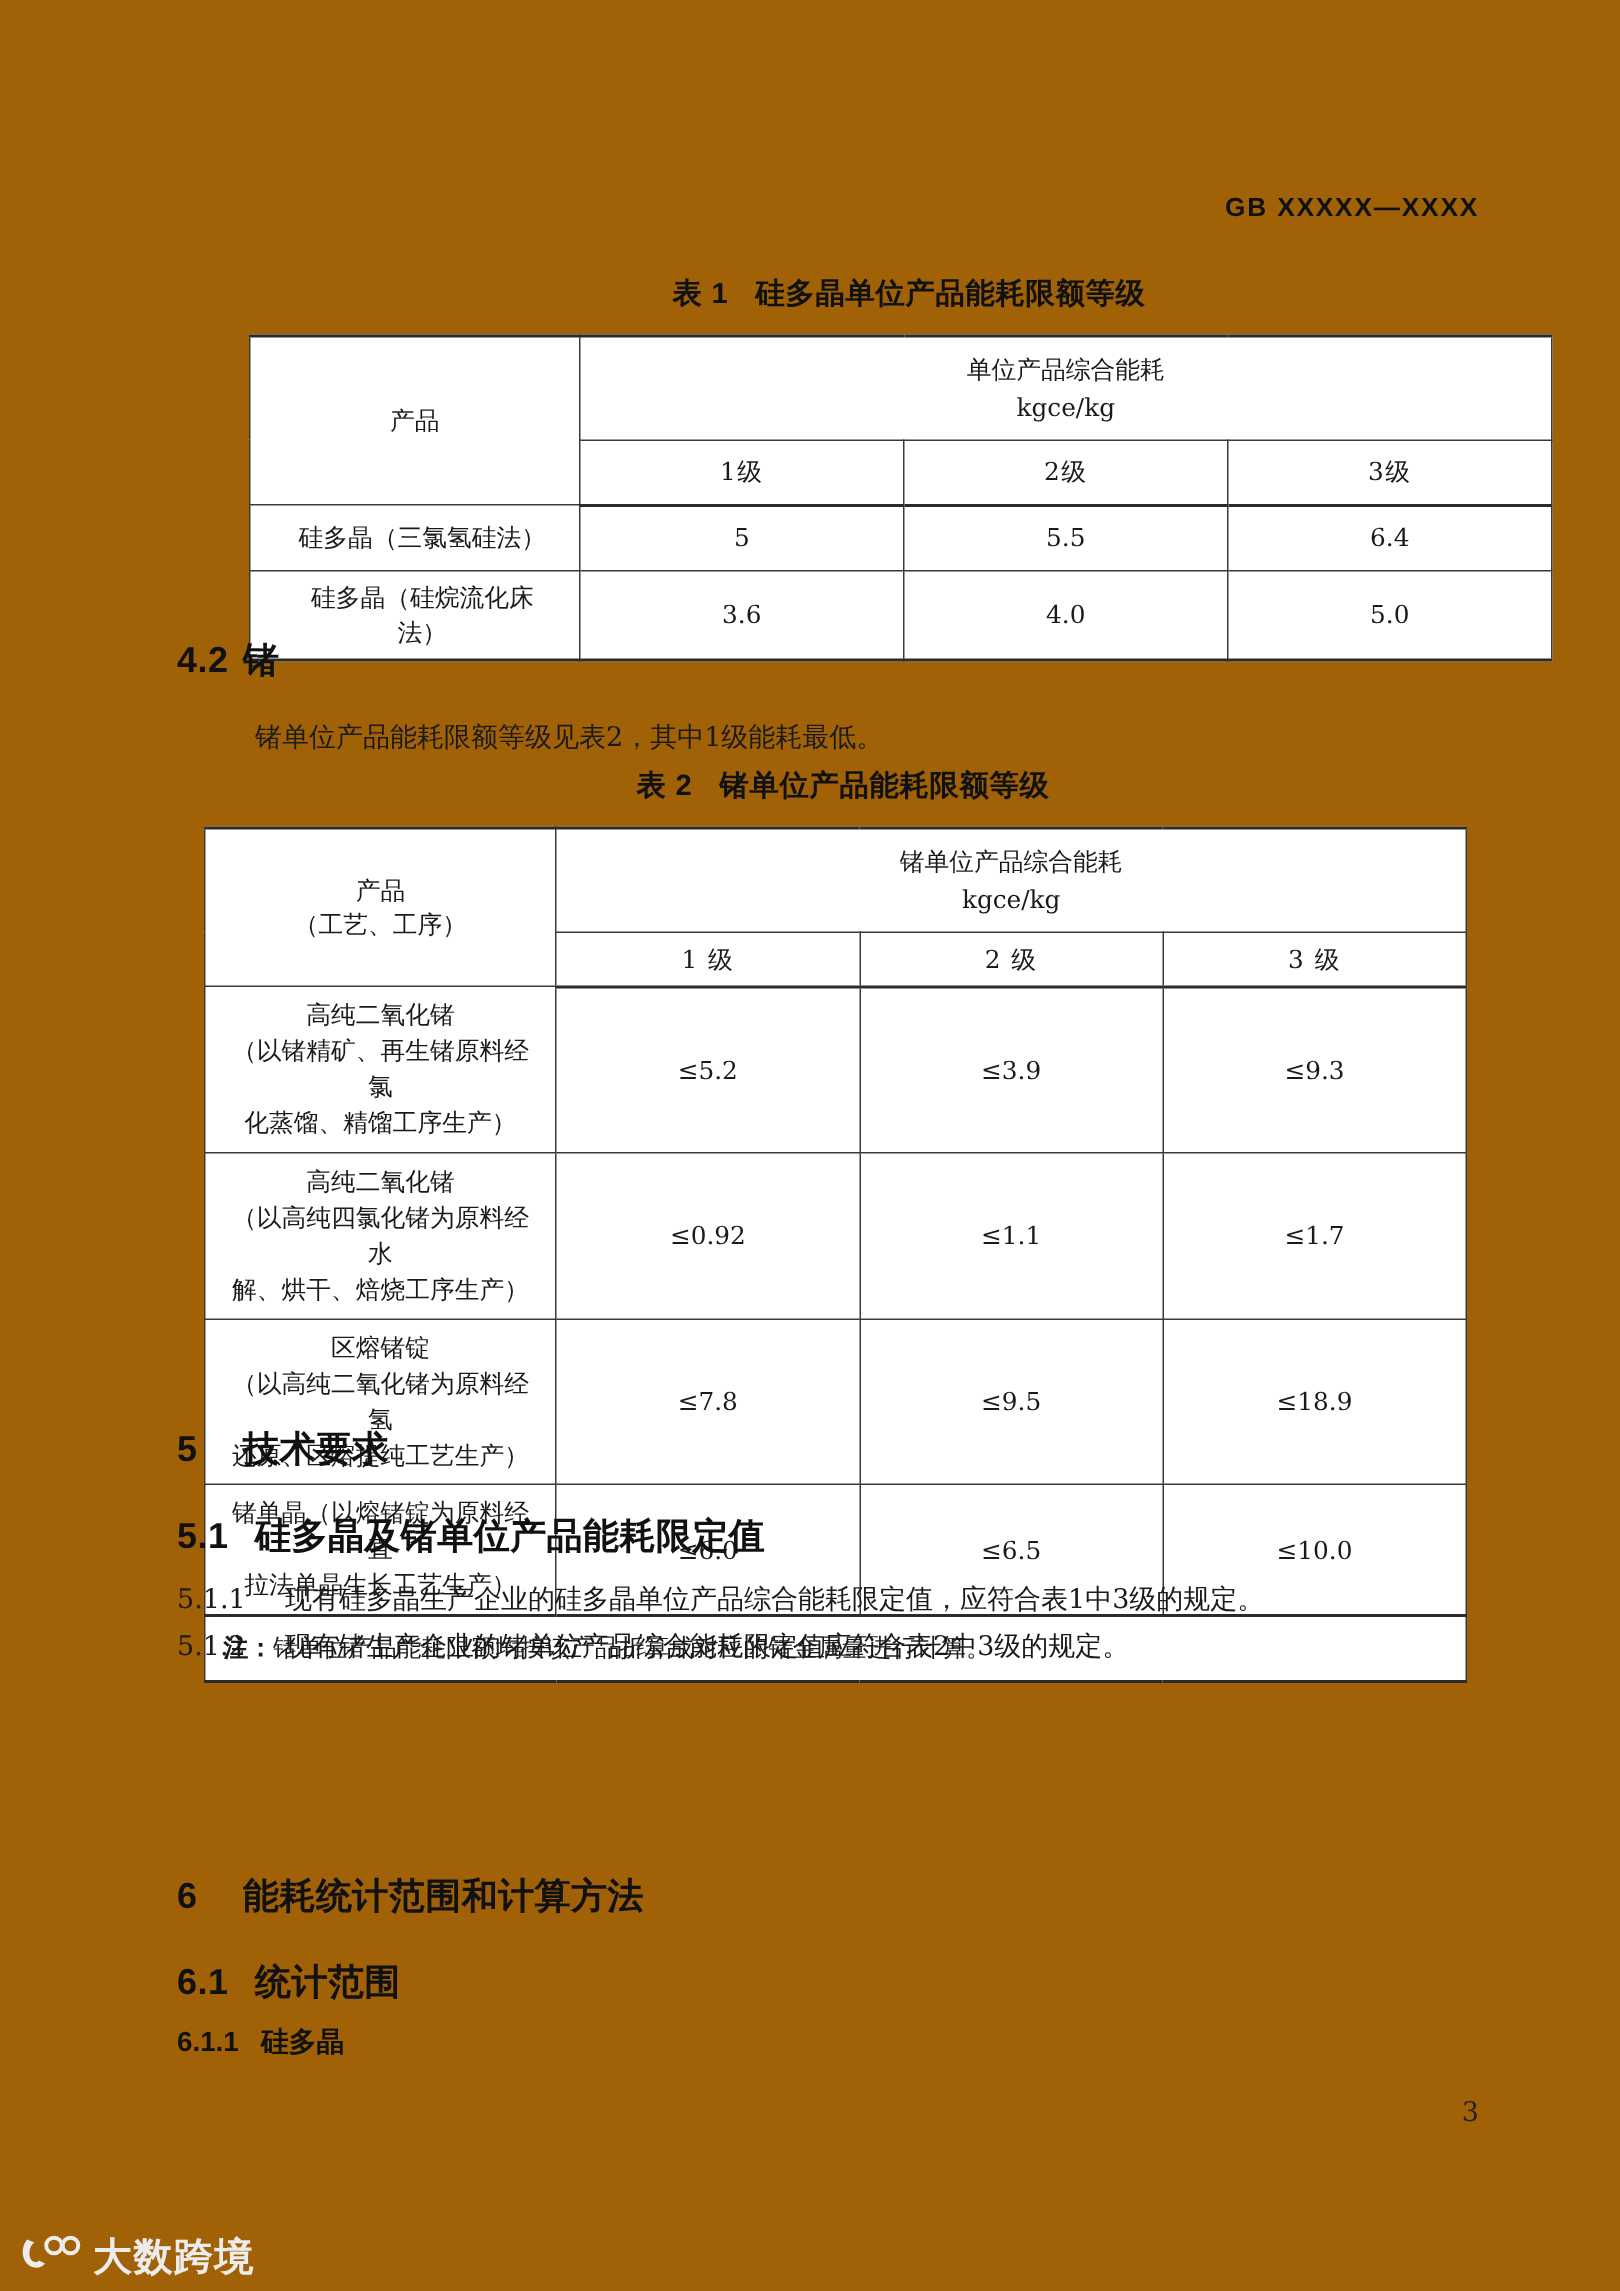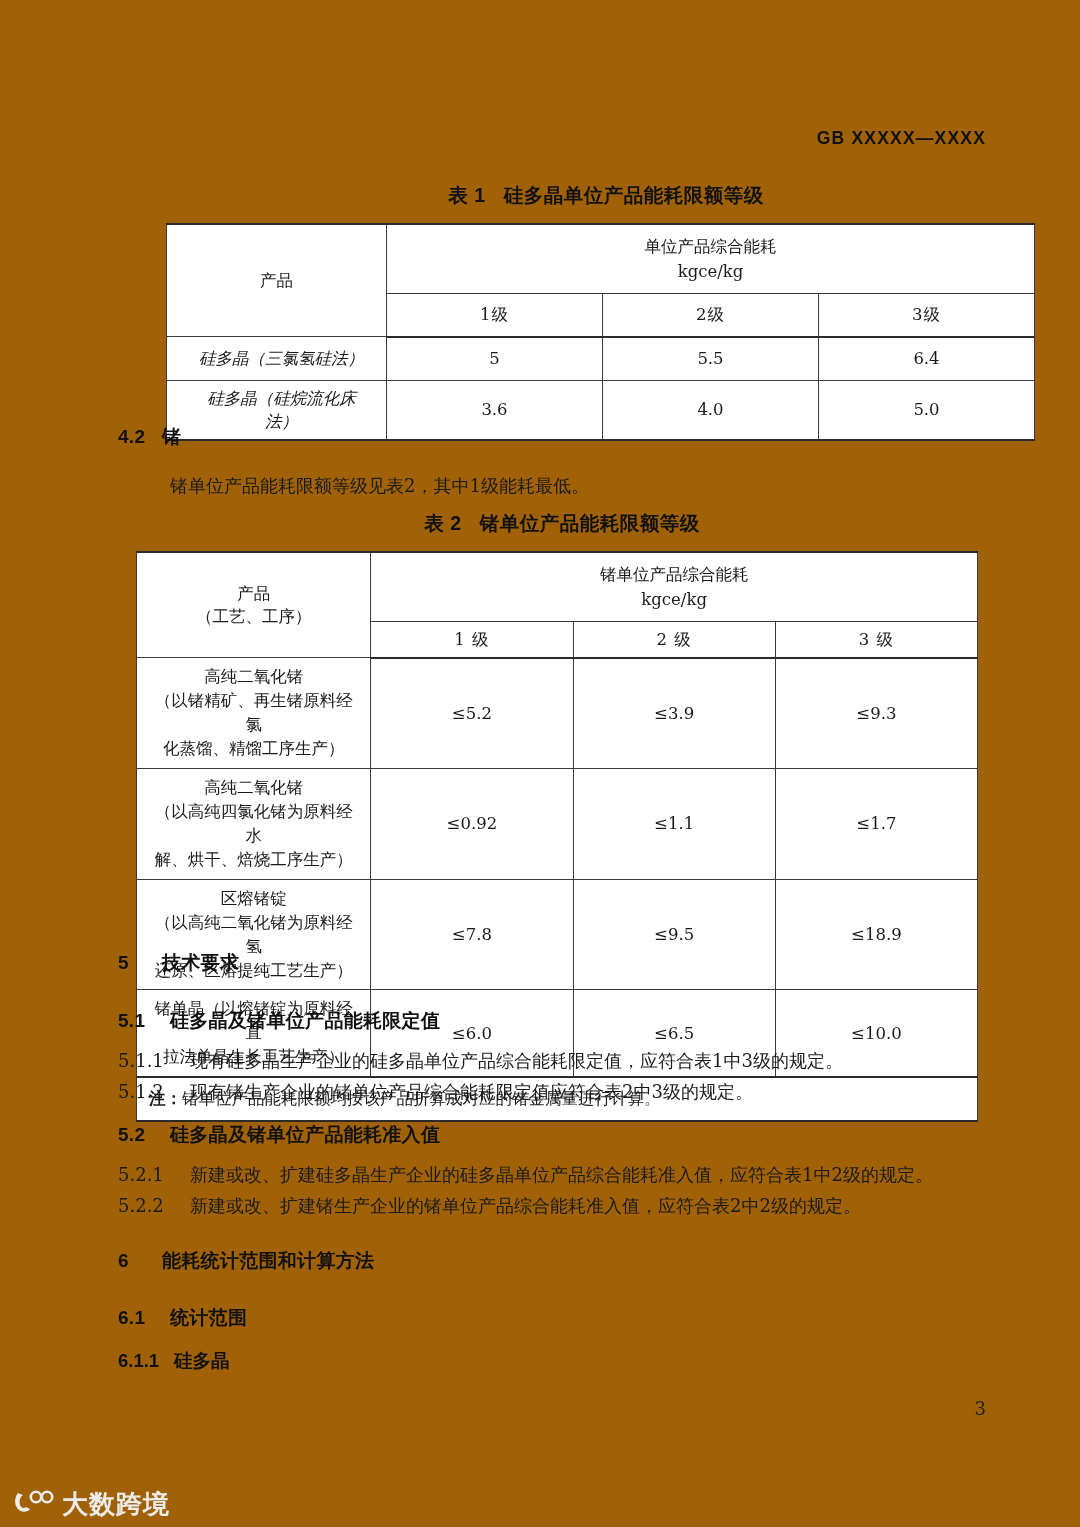--- a/index.html
+++ b/index.html
@@ -66,21 +66,21 @@
   }
   
   table.gb { border-top: 2px solid #2b2b2b; border-bottom: 2px solid #2b2b2b; }
   table.gb .thick-bottom td, table.gb .thick-bottom th { border-bottom: 2px solid #2b2b2b; }
   table.gb .sub-head td { border-top: 1px solid #8a8a8a; }
 
   
   #table-one { width: 868px; margin-bottom: 0; }
   #table-one col.c-prod { width: 220px; }
   #table-one col.c-lvl  { width: 216px; }
-  #table-one td.prod-cell { padding-left: 28px; padding-right: 18px; font-style: italic; }
+  #table-one td.prod-cell { padding-left: 28px; padding-right: 18px; }
   #table-one .unit-head { padding-top: 10px; padding-bottom: 8px; line-height: 1.5; }
   #table-one tbody td { height: 30px; }
 
   
   #table-two { width: 842px; margin-bottom: 0; }
   #table-two col.c-prod { width: 234px; }
   #table-two col.c-lvl  { width: 202px; }
   #table-two td.prod-cell {
     padding: 7px 10px;
     line-height: 1.45;
@@ -93,21 +93,21 @@
   }
   .note-label { font-weight: bold; }
 
   .kgce { font-family: "DejaVu Serif", "Liberation Serif", serif; }
   .lvl  { letter-spacing: 1px; }
 
   
   .h2 {
     font-family: "Liberation Sans", sans-serif;
     font-weight: bold;
-    font-size: 19px;
+    font-size: 24px;
     margin: 0;
     color: #111;
     letter-spacing: 0.3px;
   }
   .h2 .num { display: inline-block; min-width: 44px; }
   .h2 .num-wide { display: inline-block; min-width: 52px; }
   .h3 {
     font-family: "Liberation Sans", sans-serif;
     font-weight: bold;
     font-size: 18.5px;
@@ -291,25 +291,20 @@
   <div class="blk" style="left:118px; top:950px; width:870px;">
     <div class="h2"><span class="num">5</span><span>技术要求</span></div>
   </div>
 
   <div class="blk" style="left:118px; top:1008px; width:870px;">
     <div class="h2"><span class="num-wide">5.1</span><span>硅多晶及锗单位产品能耗限定值</span></div>
     <p class="body" style="margin-top:13px;"><span class="num">5.1.1</span><span>现有硅多晶生产企业的硅多晶单位产品综合能耗限定值，应符合表1中3级的规定。</span></p>
     <p class="body" style="margin-top:2px;"><span class="num">5.1.2</span><span>现有锗生产企业的锗单位产品综合能耗限定值应符合表2中3级的规定。</span></p>
   </div>
 
-  <div class="blk" style="left:118px; top:1122px; width:870px;">
-    <div class="h2"><span class="num-wide">5.2</span><span>硅多晶及锗单位产品能耗准入值</span></div>
-    <p class="body" style="margin-top:13px;"><span class="num">5.2.1</span><span>新建或改、扩建硅多晶生产企业的硅多晶单位产品综合能耗准入值，应符合表1中2级的规定。</span></p>
-    <p class="body" style="margin-top:2px;"><span class="num">5.2.2</span><span>新建或改、扩建锗生产企业的锗单位产品综合能耗准入值，应符合表2中2级的规定。</span></p>
-  </div>
 
   <div class="blk" style="left:118px; top:1248px; width:870px;">
     <div class="h2"><span class="num">6</span><span>能耗统计范围和计算方法</span></div>
   </div>
 
   <div class="blk" style="left:118px; top:1305px; width:870px;">
     <div class="h2"><span class="num-wide">6.1</span><span>统计范围</span></div>
   </div>
 
   <div class="blk" style="left:118px; top:1348px; width:870px;">

